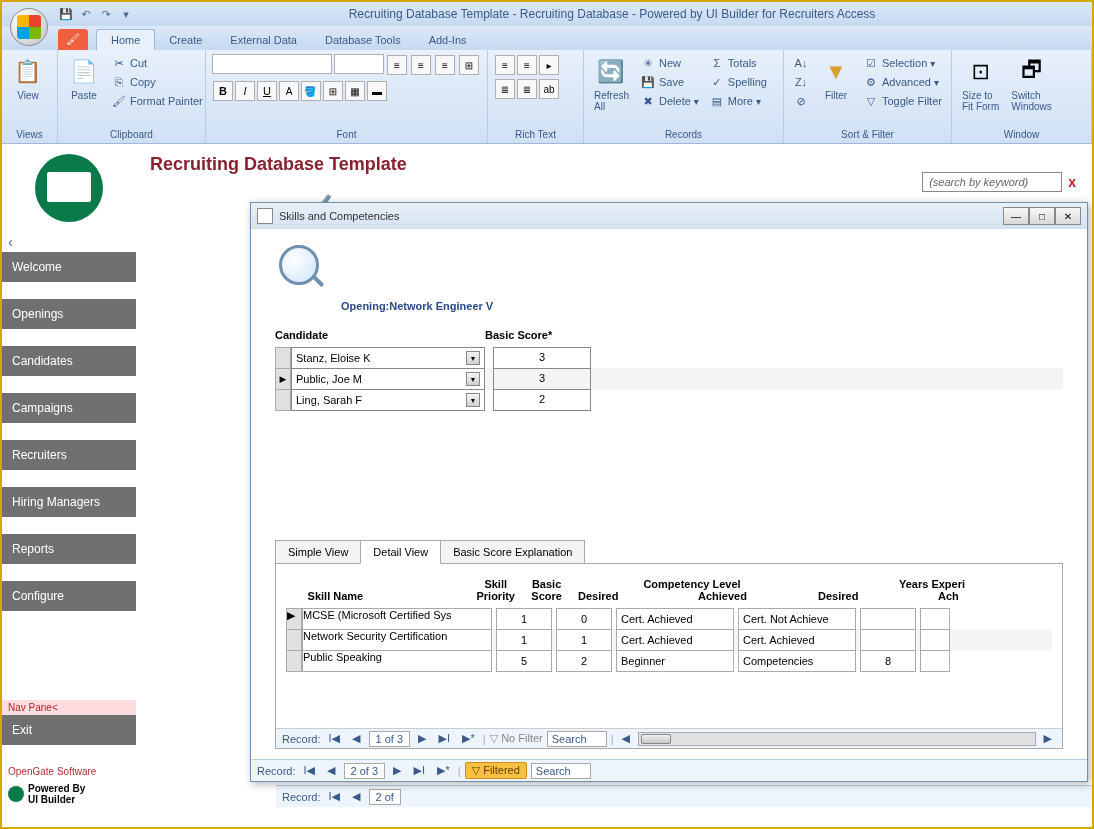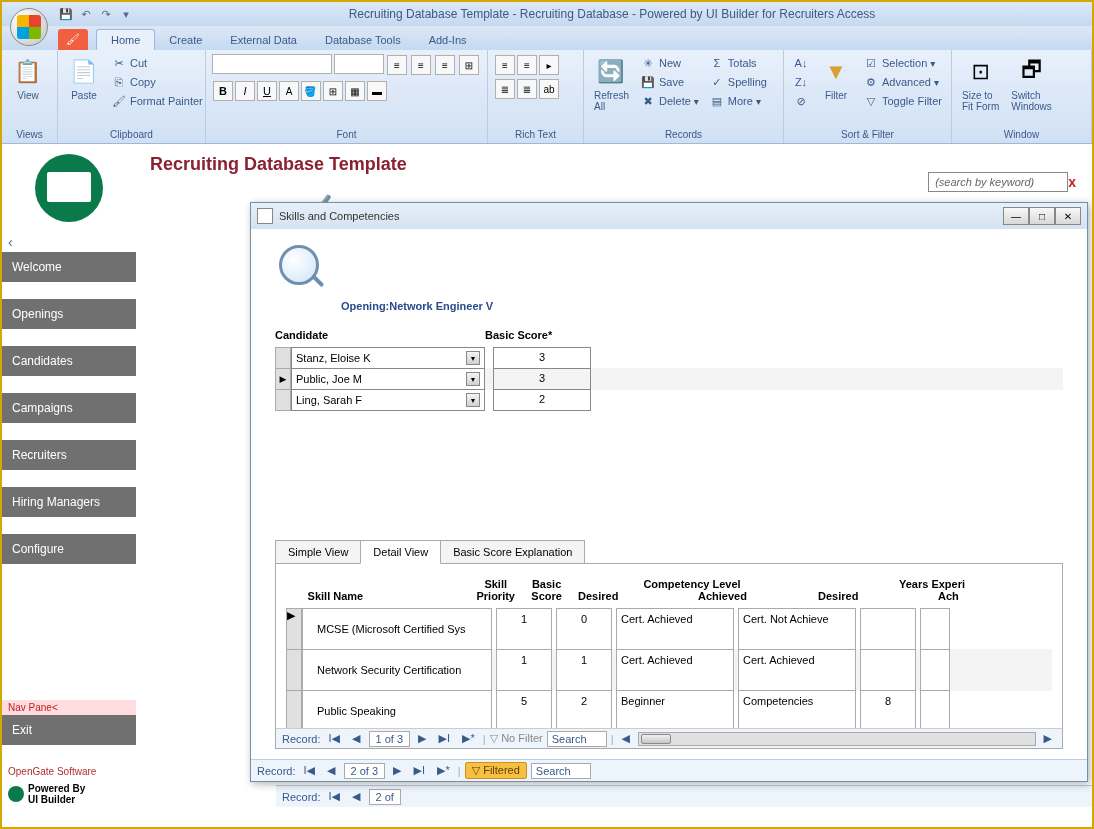--- a/index.html
+++ b/index.html
@@ -30,21 +30,21 @@
 .logo-circle{width:68px;height:68px;border-radius:50%;background:#0a7a4a;margin:10px auto;position:relative;overflow:hidden}
 .logo-circle::after{content:"";position:absolute;left:12px;top:18px;width:44px;height:30px;background:#fff;border-radius:2px}
 .nav-collapse{color:#4a6a9a;font-size:14px;padding:2px 6px;cursor:pointer}
 .nav-item{background:#707070;color:#fff;padding:8px 10px;margin-bottom:17px;cursor:pointer;font-size:12px}
 .nav-pane-btn{background:#fedce0;color:#c02020;padding:2px 6px;font-size:10px;margin-top:auto;cursor:pointer}
 .og-text{color:#b03030;font-size:10px;padding:4px 6px}
 .pb-row{display:flex;align-items:center;gap:4px;padding:2px 6px}
 .pb-circle{width:16px;height:16px;border-radius:50%;background:#0a7a4a}
 .main-area{flex:1;position:relative;padding:10px 14px}
 .page-title{color:#8a2030;font-size:18px;font-weight:bold}
-.search-row{position:absolute;right:16px;top:28px;display:flex;align-items:center;}
+.search-row{position:absolute;right:16px;top:28px;display:flex;align-items:center;gap:6px}
 .search-field{border:1px solid #888;padding:3px 6px;width:140px;color:#666;font-style:italic}
 .search-x{color:#c02020;font-weight:bold;cursor:pointer;font-size:14px}
 .writing-icon{position:absolute;left:164px;top:48px;width:60px;height:46px;font-size:34px}
 .pos-table{position:absolute;left:142px;top:100px}
 .pos-header{border:1px solid #888;padding:4px 6px;width:86px;background:#fff;font-weight:bold}
 .pos-row{display:flex;align-items:stretch}
 .pos-selector{width:14px;background:#e0e0e0;border:1px solid #aaa;display:flex;align-items:center;justify-content:center;font-size:9px}
 .pos-cell{border:1px solid #aaa;padding:3px 6px;width:86px;background:#fff}
 .detail-tabs{position:absolute;left:156px;top:362px;display:flex}
 .dtab{border:1px solid #aaa;padding:5px 12px;background:#fff;margin-right:-1px}
@@ -82,21 +82,21 @@
 .skill-header{display:flex;font-weight:bold;text-align:center;margin-bottom:6px}
 .sh-name{width:200px;text-align:left;padding-left:8px;align-self:flex-end}
 .sh-pri{width:60px;align-self:flex-end}
 .sh-score{width:60px;align-self:flex-end}
 .sh-comp{width:246px}
 .sh-yrs{flex:1}
 .sh-sub{display:flex;font-weight:bold}
 .sh-sub div{width:120px;text-align:left;padding-left:6px}
 .skill-row{display:flex;align-items:stretch;margin-bottom:-1px}
 .sk-sel{width:16px;background:#e0e0e0;border:1px solid #aaa}
-.sk-name{width:190px;border:1px solid #aaa;padding:14px;background:#fff;overflow:hidden;white-space:nowrap}
+.sk-name{width:190px;border:1px solid #aaa;padding:0;background:#fff;overflow:hidden;white-space:nowrap}
 .sk-num{width:56px;border:1px solid #aaa;padding:4px;text-align:center;background:#fff;margin-left:4px}
 .sk-txt{width:118px;border:1px solid #aaa;padding:4px;background:#fff;margin-left:4px;overflow:hidden;white-space:nowrap}
 .sw-recnav{height:22px;background:#eef4fb;border-top:1px solid #b8cde4;display:flex;align-items:center;gap:4px;padding:0 6px;font-size:10px;color:#3a5a8a}
 .sw-recnav-inner{position:absolute;bottom:0;left:0;right:0;height:20px;background:#eef4fb;border-top:1px solid #ccc;display:flex;align-items:center;gap:4px;padding:0 6px;font-size:10px;color:#3a5a8a}
 .hscroll{flex:1;height:14px;background:#e0e0e0;border:1px solid #aaa;position:relative}
 .hscroll-thumb{position:absolute;left:2px;top:1px;width:30px;height:10px;background:linear-gradient(#f0f0f0,#c8c8c8);border:1px solid #888;border-radius:2px}
 </style>
 </head>
 <body>
 
@@ -272,20 +272,21 @@
 <div class="content">
   <div class="left-panel">
     <div class="logo-circle"></div>
     <div class="nav-collapse">‹</div>
     <div class="nav-item">Welcome</div>
     <div class="nav-item">Openings</div>
     <div class="nav-item">Candidates</div>
     <div class="nav-item">Campaigns</div>
     <div class="nav-item">Recruiters</div>
     <div class="nav-item">Hiring Managers</div>
+    <div class="nav-item">Reports</div>
     <div class="nav-item">Configure</div>
     <div style="flex:1"></div>
     <div class="nav-pane-btn">Nav Pane&lt;</div>
     <div class="nav-item">Exit</div>
     <div class="og-text">OpenGate Software</div>
     <div class="pb-row">
         <div class="pb-circle"></div>
         <div style="white-space:pre-line;font-weight:bold;font-size:10px;line-height:1.1">Powered By
 UI Builder</div>
       </div>

